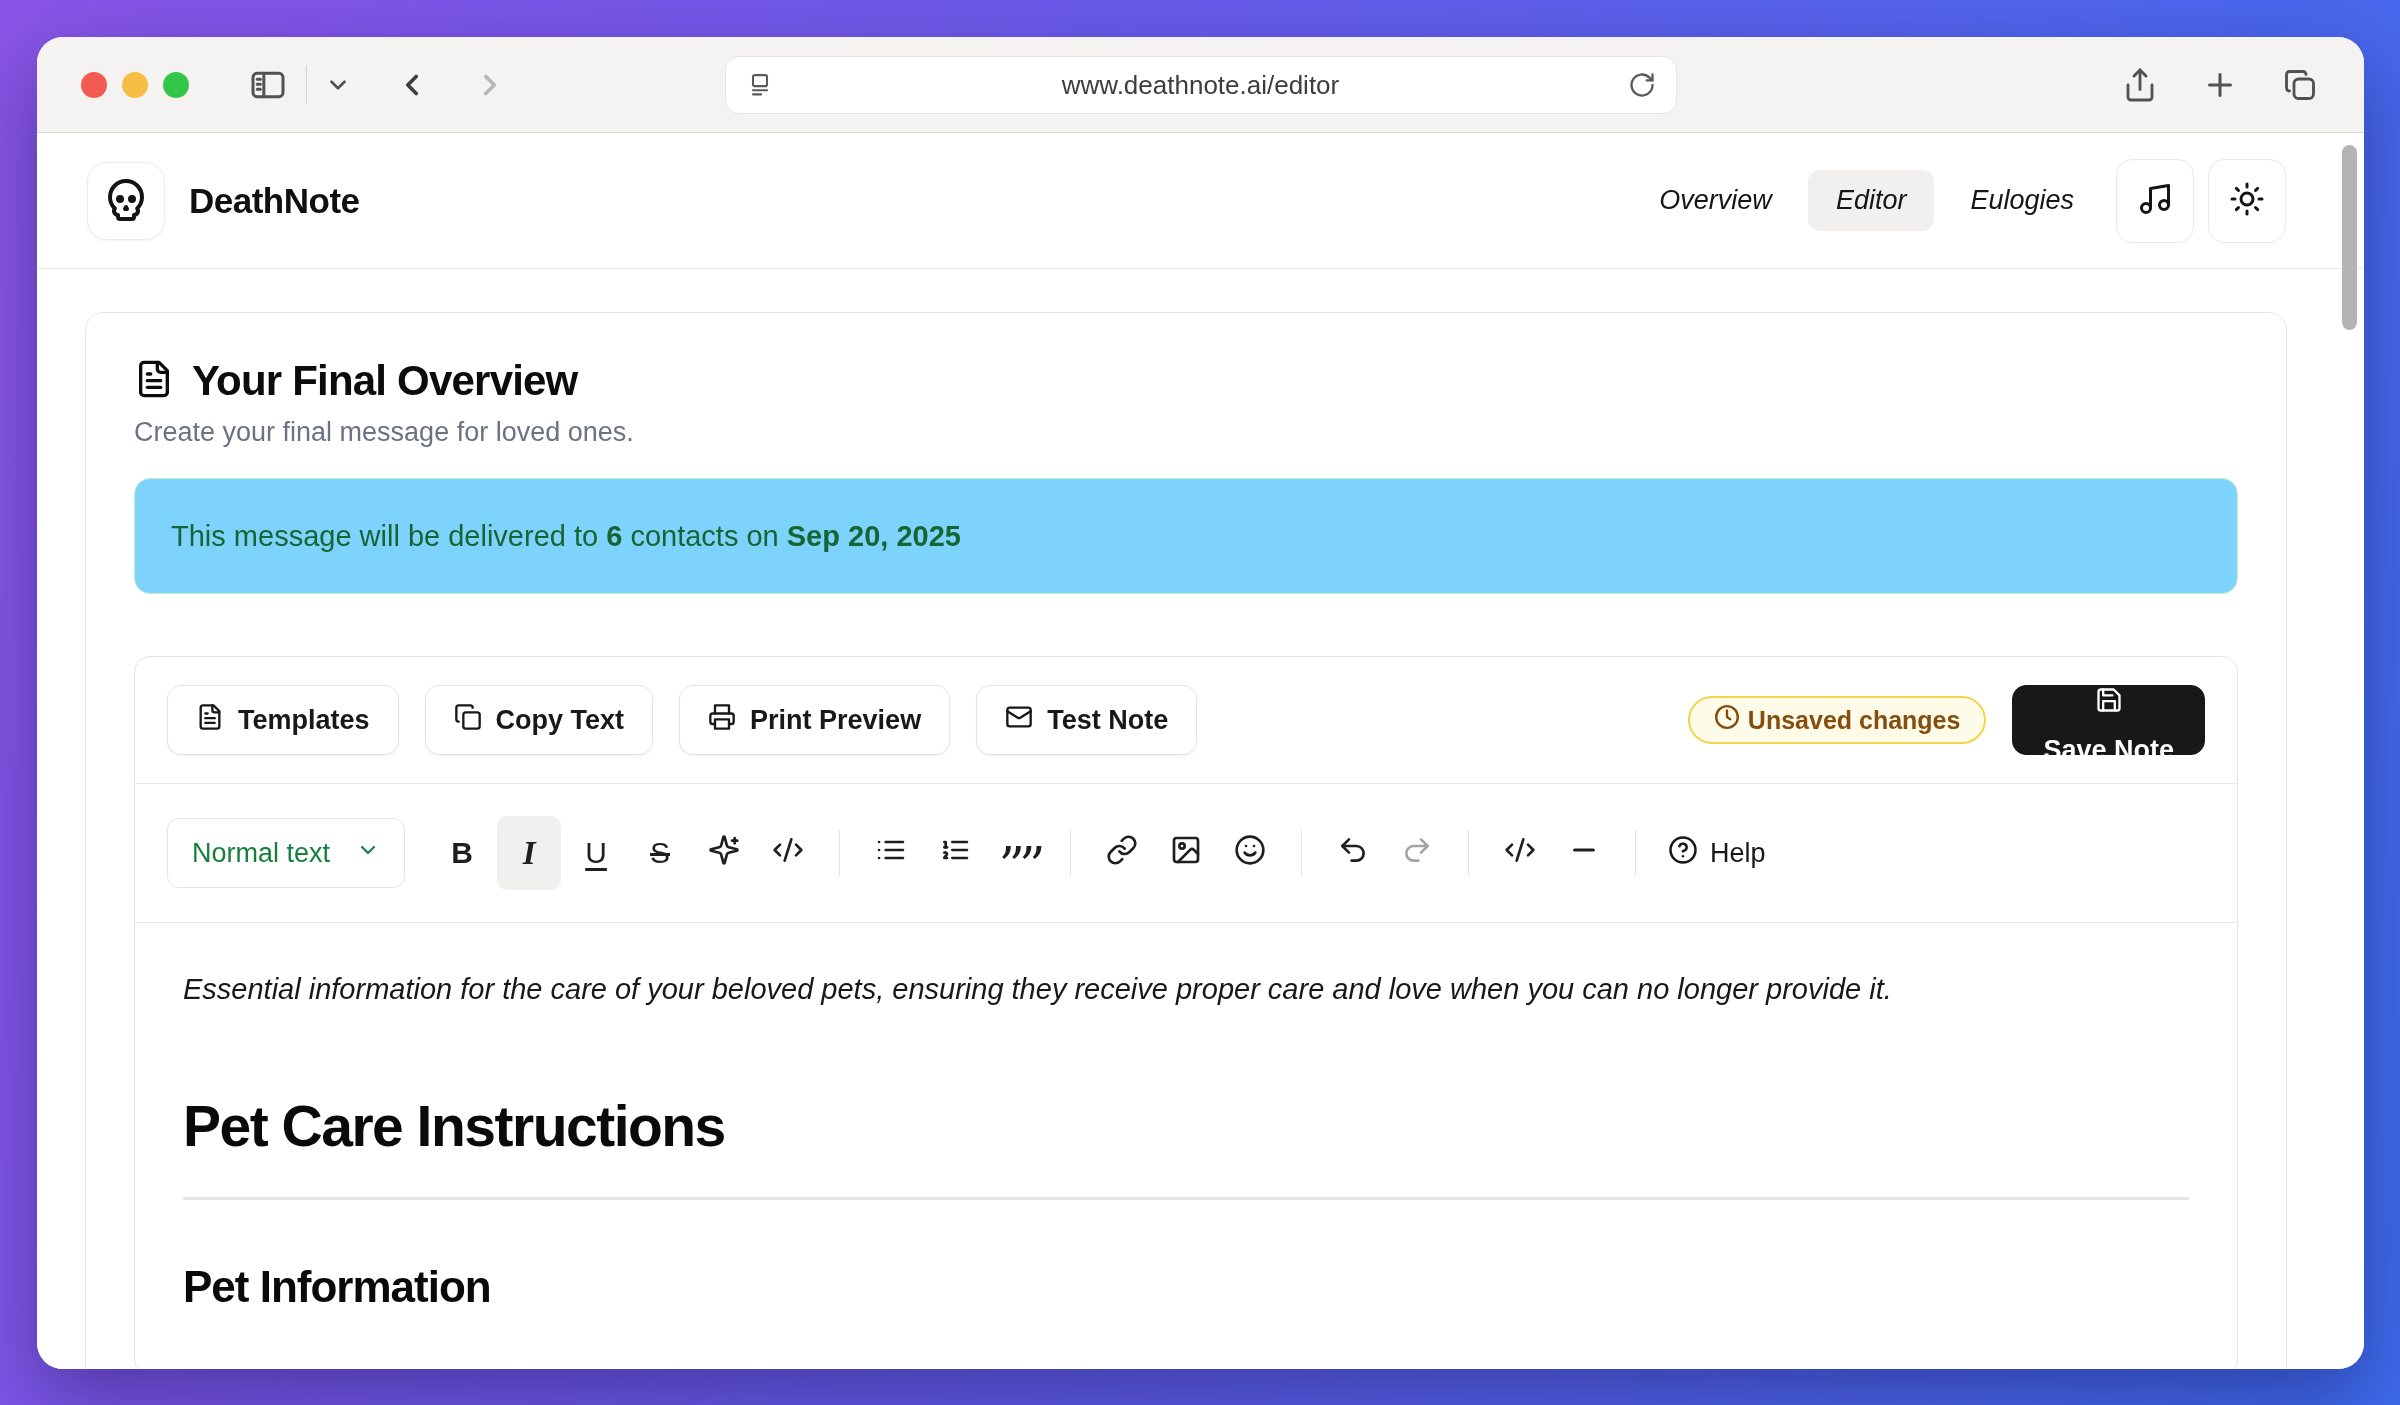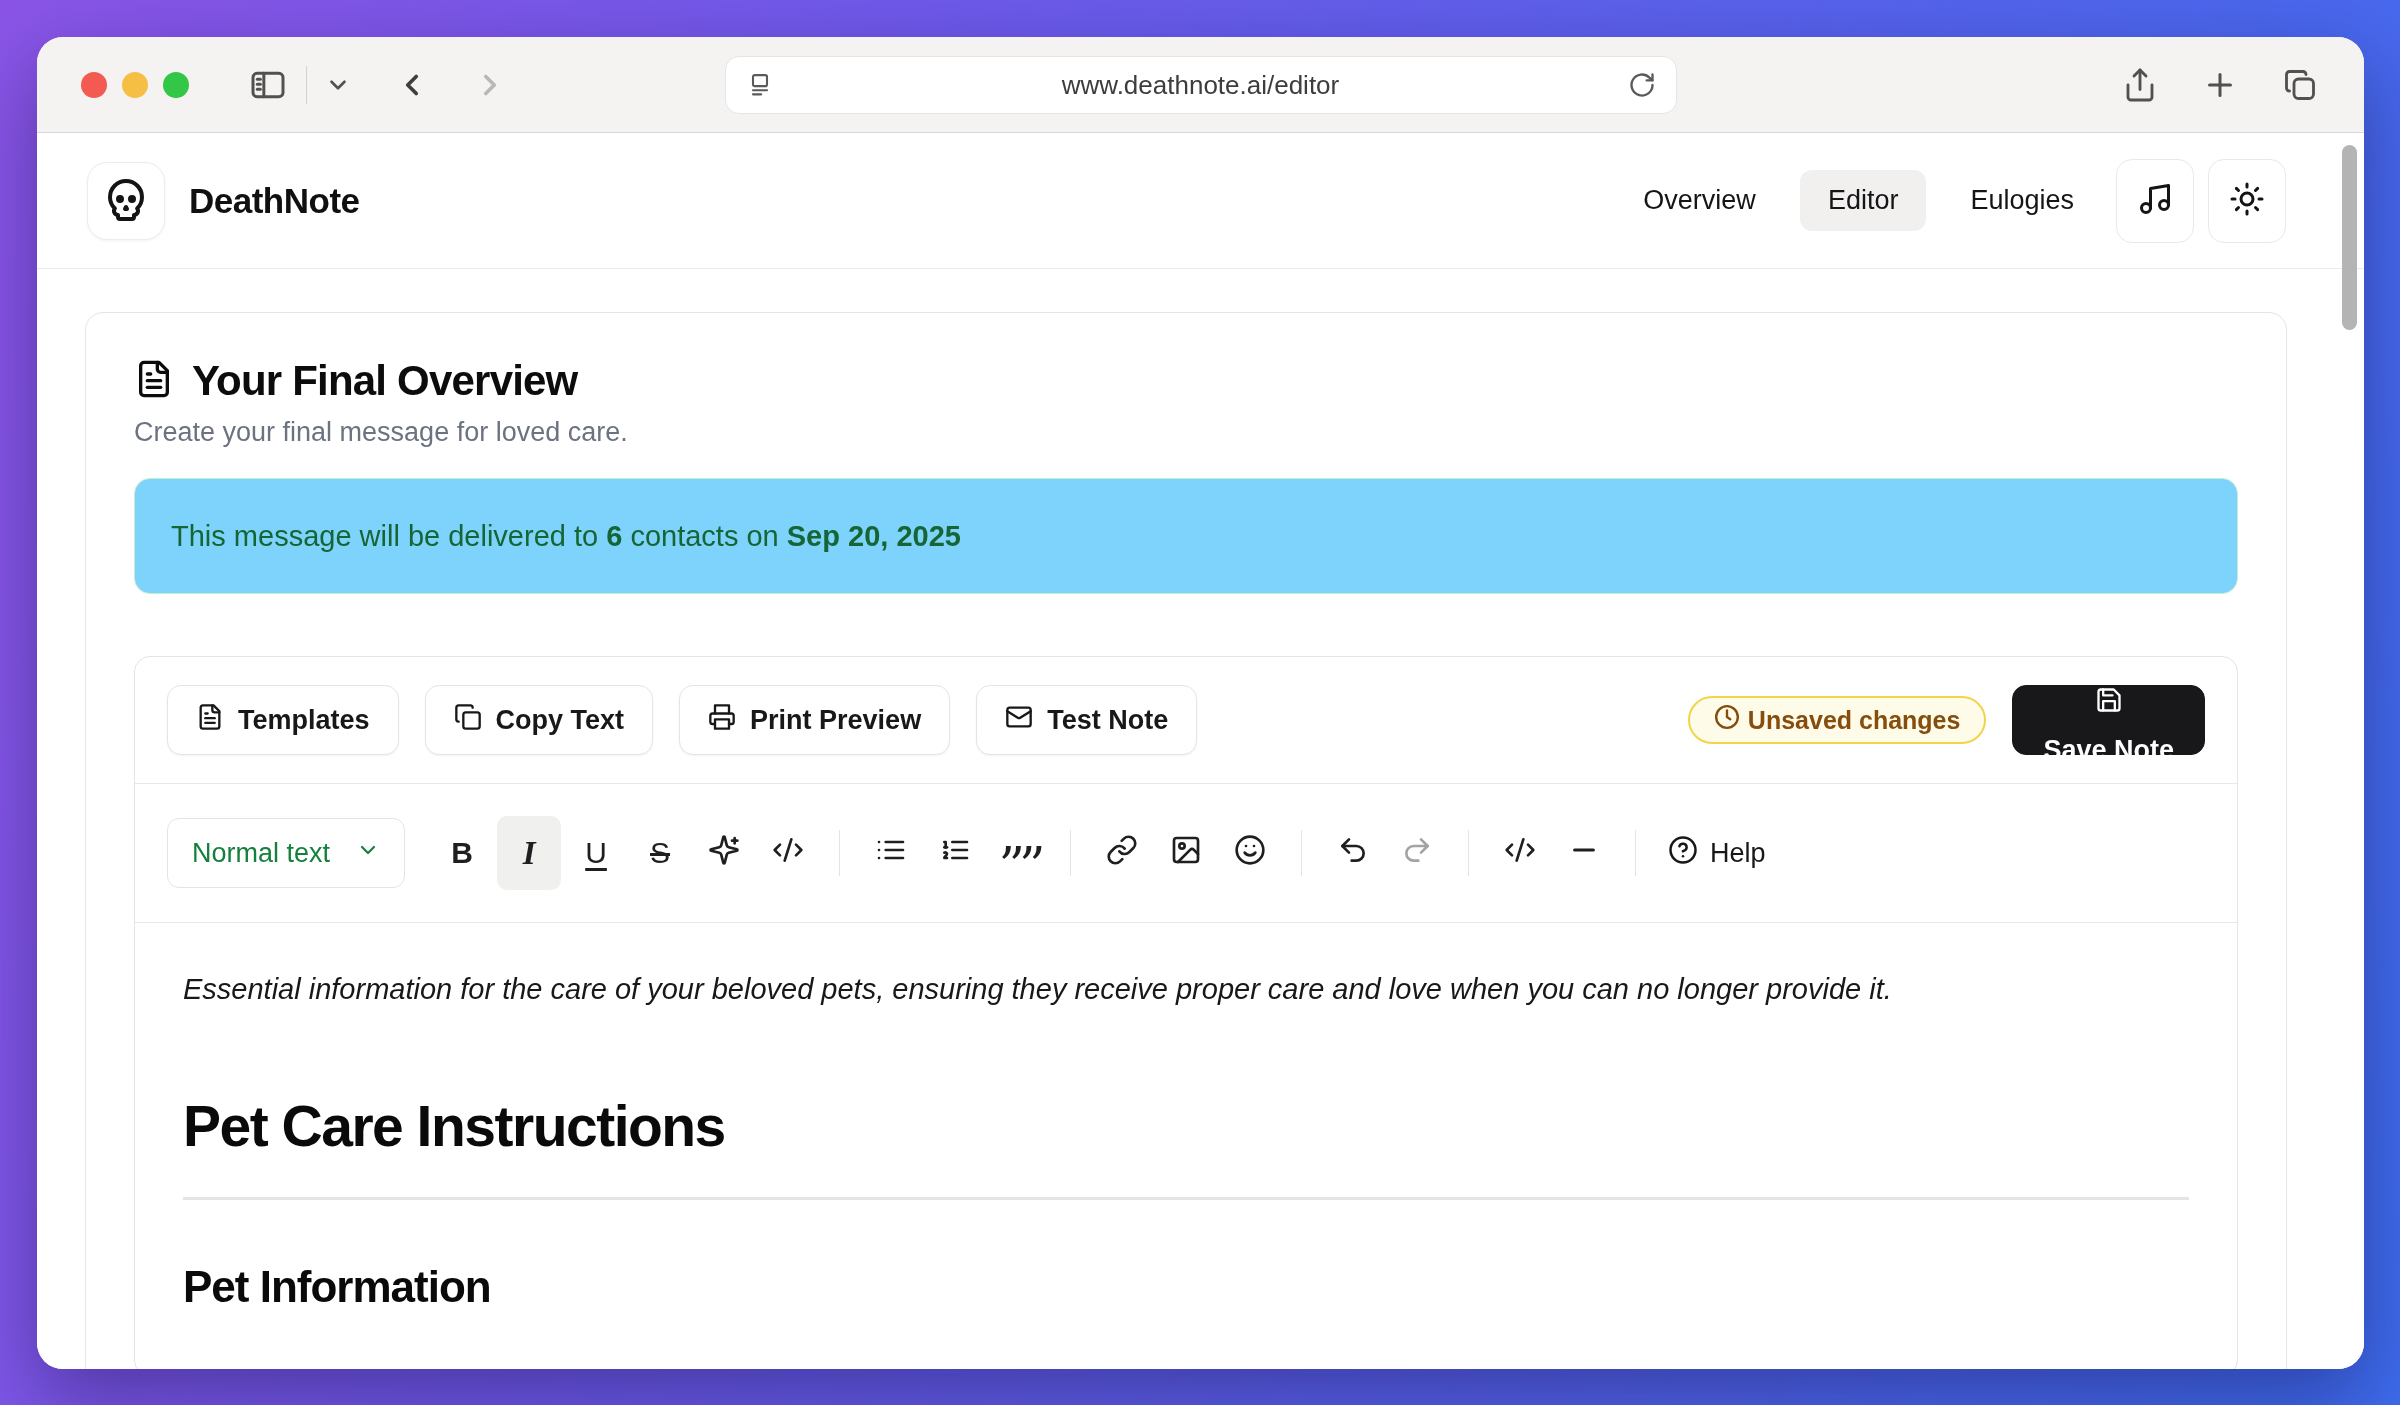--- a/index.html
+++ b/index.html
@@ -30,21 +30,21 @@
   .urlbar .reload { position:absolute; right:20px; color:#5a5a5a; }
   .tb-right { position:absolute; right:46px; display:flex; align-items:center; gap:44px; color:#4e4e4e; }
 
   
   .appheader { height:136px; background:#fff; border-bottom:1px solid #ebebea;
     display:flex; align-items:center; padding:0 78px 0 50px; }
   .logo { width:78px; height:78px; border:1px solid #ececec; border-radius:20px;
     display:flex; align-items:center; justify-content:center; color:#141414;
     box-shadow:0 1px 3px rgba(0,0,0,.05); background:#fff; }
   .brand { margin-left:24px; font-size:35px; font-weight:700; color:#101010; letter-spacing:-.5px; }
-  .nav { margin-left:auto; display:flex; align-items:center; gap:16px; }
+  .nav { margin-left:auto; display:flex; align-items:center; gap:8px;font-style:italic; }
   .nav-item { font-size:27px; color:#151517; padding:15px 28px; border-radius:12px; cursor:default; }
   .nav-item.active { background:#f1f0ef; }
   .hdr-iconbtn { width:78px; height:84px; border:1px solid #e9e9e8; border-radius:16px;
     display:flex; align-items:center; justify-content:center; color:#141414; background:#fff; margin-left:14px; }
   .hdr-iconbtn:first-of-type{ margin-left:36px; }
 
   
   .pagebody { position:relative; height:1100px; background:#fff; }
   .card { position:absolute; left:48px; top:43px; width:2202px; height:1120px;
     background:#fff; border:1px solid #e5e5e6; border-radius:18px; padding:44px 48px; }
@@ -227,21 +227,21 @@
             <svg width="40" height="40" viewBox="0 0 24 24" fill="none" stroke="currentColor" stroke-width="2" stroke-linecap="round" stroke-linejoin="round">
                 <path d="M15 2H6a2 2 0 0 0-2 2v16a2 2 0 0 0 2 2h12a2 2 0 0 0 2-2V7Z"></path>
                 <path d="M14 2v4a2 2 0 0 0 2 2h4"></path>
                 <path d="M10 9H8"></path>
                 <path d="M16 13H8"></path>
                 <path d="M16 17H8"></path>
               </svg>
           </span>
           <h1>Your Final Overview</h1>
         </div>
-        <div class="subtitle">Create your final message for loved care.</div>
+        <div class="subtitle">Create your final message for loved ones.</div>
 
         <div class="notice"><span>This message will be delivered to </span><b>6</b><span> contacts on </span><b>Sep 20, 2025</b></div>
 
         <div class="panel">
 
           <div class="actionbar">
             <button class="act-btn">
               <span><svg width="28" height="28" viewBox="0 0 24 24" fill="none" stroke="currentColor" stroke-width="2" stroke-linecap="round" stroke-linejoin="round">
                     <path d="M15 2H6a2 2 0 0 0-2 2v16a2 2 0 0 0 2 2h12a2 2 0 0 0 2-2V7Z"></path>
                     <path d="M14 2v4a2 2 0 0 0 2 2h4"></path>

